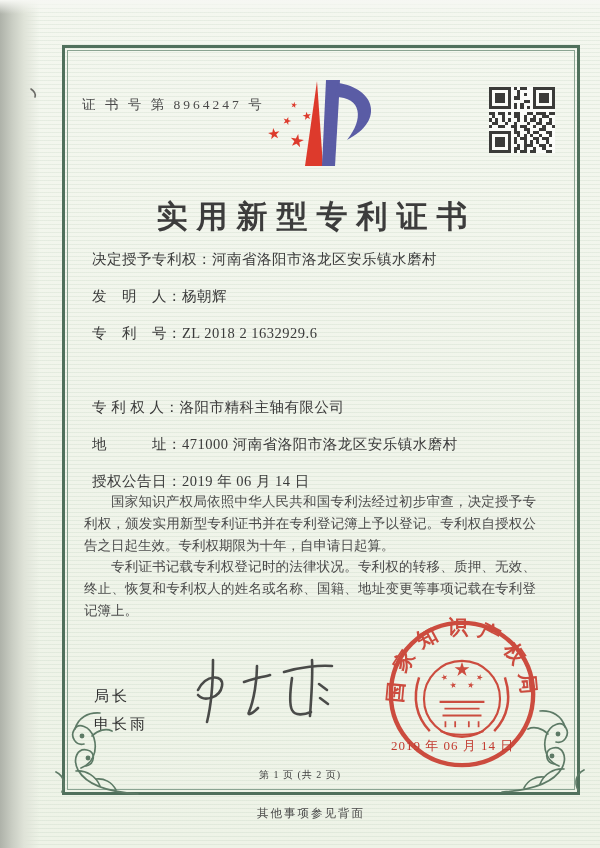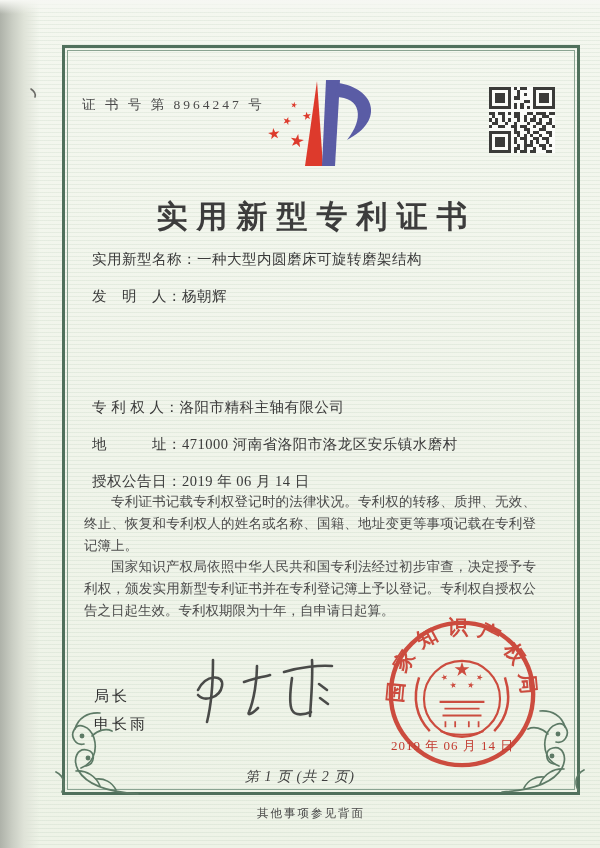--- a/index.html
+++ b/index.html
@@ -30,21 +30,21 @@
   .law { position:absolute; left:84px; top:491px; width:452px; font-size:13.5px;
     line-height:21.8px; color:#4b4b4b; text-align:justify; }
   .law p { text-indent:2em; }
   .director { position:absolute; left:94px; top:682px; font-family:"Liberation Sans","DejaVu Sans",sans-serif;
     font-size:15px; color:#2f2f2f; letter-spacing:3px; line-height:28px; }
   .signature { position:absolute; left:172px; top:652px; width:185px; height:82px; }
   .seal { position:absolute; left:384px; top:616px; width:156px; height:156px; opacity:0.9; }
   .seal-date { position:absolute; left:391px; top:737px; width:170px; font-size:13px;
     color:#c23b30; letter-spacing:1px; white-space:nowrap; }
   .page-info { position:absolute; left:0; top:768px; width:600px; text-align:center;
-    font-size:14px; color:#3f3f3f; letter-spacing:1px;font-style:italic; }
+    font-size:10px; color:#3f3f3f; letter-spacing:1px; }
   .back-note { position:absolute; left:11px; top:806px; width:600px; text-align:center;
     font-size:11.5px; color:#4a4a4a; letter-spacing:2px; }
   .corner { position:absolute; width:92px; height:92px; }
   .corner-bl { left:48px; top:706px; }
   .corner-br { left:500px; top:704px; transform:scaleX(-1); }
   .scan-mark { position:absolute; left:28px; top:86px; width:14px; height:14px; }
 </style>
 </head>
 <body>
 
@@ -170,38 +170,41 @@
       <rect x="8" y="20" width="1" height="1"></rect>
         <rect x="10" y="20" width="2" height="1"></rect>
         <rect x="13" y="20" width="2" height="1"></rect>
         <rect x="18" y="20" width="2" height="1"></rect>
     </g>
   </svg>
 
   <div class="title">实用新型专利证书</div>
 
   <div class="frow" style="top:250px">
-    <span class="flabel">实用新型名称：</span><span class="fvalue">一种大型内圆磨床可旋转磨架结构</span>
+    <span class="flabel">决定授予专利权：</span><span class="fvalue">河南省洛阳市洛龙区安乐镇水磨村</span>
   </div>
   <div class="frow" style="top:287px">
     <span class="flabel">发　明　人：</span><span class="fvalue">杨朝辉</span>
   </div>
+  <div class="frow" style="top:324px">
+    <span class="flabel">专　利　号：</span><span class="fvalue">ZL 2018 2 1632929.6</span>
+  </div>
   <div class="frow" style="top:398px">
     <span class="flabel">专 利 权 人：</span><span class="fvalue">洛阳市精科主轴有限公司</span>
   </div>
   <div class="frow" style="top:435px">
     <span class="flabel">地　　　址：</span><span class="fvalue">471000 河南省洛阳市洛龙区安乐镇水磨村</span>
   </div>
   <div class="frow" style="top:472px">
     <span class="flabel">授权公告日：</span><span class="fvalue">2019 年 06 月 14 日</span>
   </div>
 
   <div class="law">
+    <p>国家知识产权局依照中华人民共和国专利法经过初步审查，决定授予专利权，颁发实用新型专利证书并在专利登记簿上予以登记。专利权自授权公告之日起生效。专利权期限为十年，自申请日起算。</p>
     <p>专利证书记载专利权登记时的法律状况。专利权的转移、质押、无效、终止、恢复和专利权人的姓名或名称、国籍、地址变更等事项记载在专利登记簿上。</p>
-    <p>国家知识产权局依照中华人民共和国专利法经过初步审查，决定授予专利权，颁发实用新型专利证书并在专利登记簿上予以登记。专利权自授权公告之日起生效。专利权期限为十年，自申请日起算。</p>
   </div>
 
   <div class="director">
     <div>局长</div>
     <div>申长雨</div>
   </div>
 
   <svg class="signature" viewBox="0 0 185 82">
     <g stroke="#2e2e2e" stroke-width="2.6" fill="none" stroke-linecap="round" opacity="0.85">
       <path d="M26,38 C34,22 52,22 50,34 C48,46 32,50 26,43"></path>

